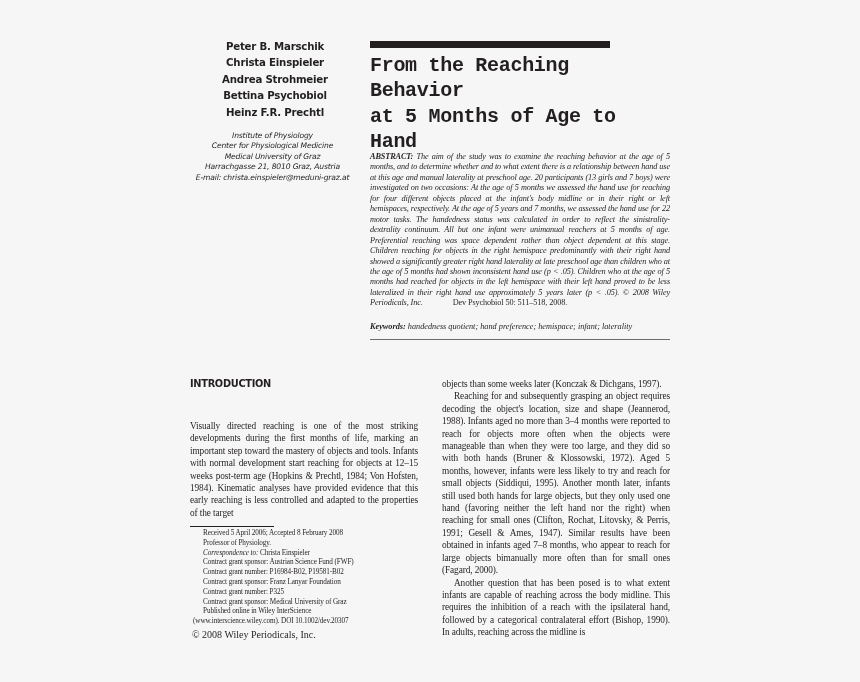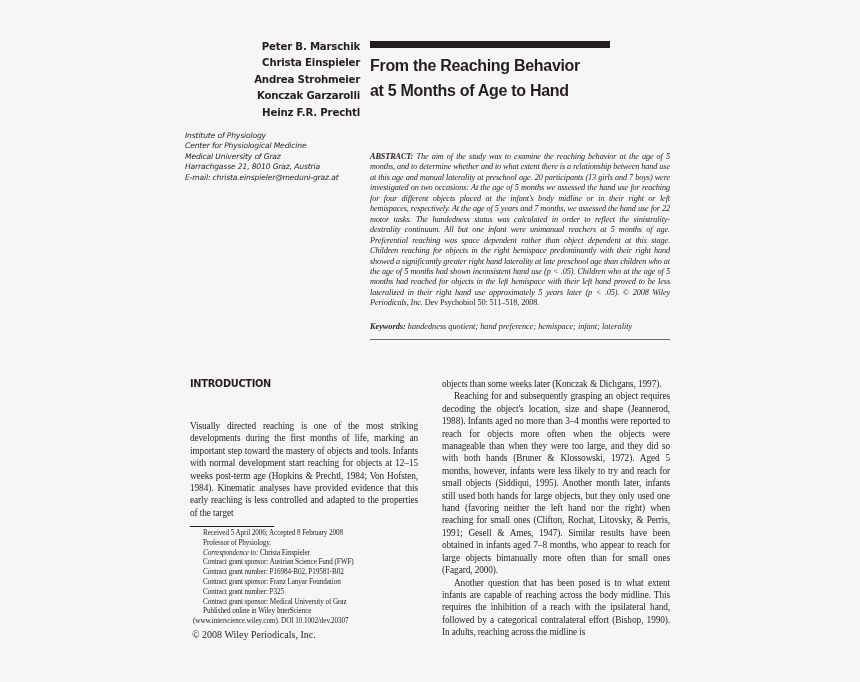--- a/index.html
+++ b/index.html
@@ -2,41 +2,41 @@
 <html><head>
 <meta charset="utf-8">
 <style>
   html, body { margin:0; padding:0; }
   body {
     width:860px; height:682px; background:#f6f6f6; position:relative; overflow:hidden;
     color:#231f20; font-family:"Liberation Serif", serif;
   }
   .abs { position:absolute; }
   .authors {
-    left:190px; top:39px; width:170px; text-align:right;
+    left:190px; top:39px; width:170px; text-align:center;
     font-family:"DejaVu Sans", sans-serif; font-weight:bold; font-size:10.2px; line-height:16.4px;
     letter-spacing:-0.2px;
   }
   .affil {
-    left:185px; top:131px; width:175px; text-align:left;
+    left:185px; top:131px; width:175px; text-align:center;
     font-family:"DejaVu Sans", sans-serif; font-style:italic; font-size:7.6px; line-height:10.4px;
     letter-spacing:-0.15px;
   }
   .topbar { left:370px; top:41px; width:240px; height:7px; background:#231f20; }
   .title {
     left:370px; top:53px; width:300px;
-    font-family:Liberation Sans, sans-serif; font-weight:bold; font-size:16px; line-height:25.4px;
+    font-family:Liberation Mono, monospace; font-weight:bold; font-size:20px; line-height:25.4px;
     letter-spacing:-0.3px; color:#231f20;
   }
   .abstract {
     left:370px; top:152px; width:300px; text-align:justify;
     font-style:italic; font-size:8.25px; line-height:10.45px; letter-spacing:-0.12px;
   }
   .abstract b { font-style:normal; font-weight:bold; font-style:italic; }
-  .abstract .upright { font-style:normal; }
+  .abstract .upright { font-style:normal;margin-left:28px; }
   .keywords {
     left:370px; top:322px; width:300px;
     font-style:italic; font-size:8.25px; line-height:10.5px;
   }
   .rule { left:370px; top:339px; width:300px; height:1px; background:#6d6d6d; }
   .intro-h {
     left:190px; top:378px;
     font-family:"DejaVu Sans", sans-serif; font-weight:bold; font-size:9.8px; letter-spacing:-0.3px;
   }
   .col { font-size:9.3px; line-height:12.4px; text-align:justify; letter-spacing:-0.1px; }
@@ -50,21 +50,21 @@
   .foot .url { margin-left:-10px; }
   .copyright { left:192px; top:629px; font-size:10px; }
 </style>
 </head>
 <body>
 
 <div class="abs authors">
   <div>Peter B. Marschik</div>
   <div>Christa Einspieler</div>
   <div>Andrea Strohmeier</div>
-  <div>Konczak Garzarolli</div>
+  <div>Bettina Psychobiol</div>
   <div>Heinz F.R. Prechtl</div>
 </div>
 
 <div class="abs affil">
   <div>Institute of Physiology</div>
   <div>Center for Physiological Medicine</div>
   <div>Medical University of Graz</div>
   <div>Harrachgasse 21, 8010 Graz, Austria</div>
   <div>E-mail: christa.einspieler@meduni-graz.at</div>
 </div>

